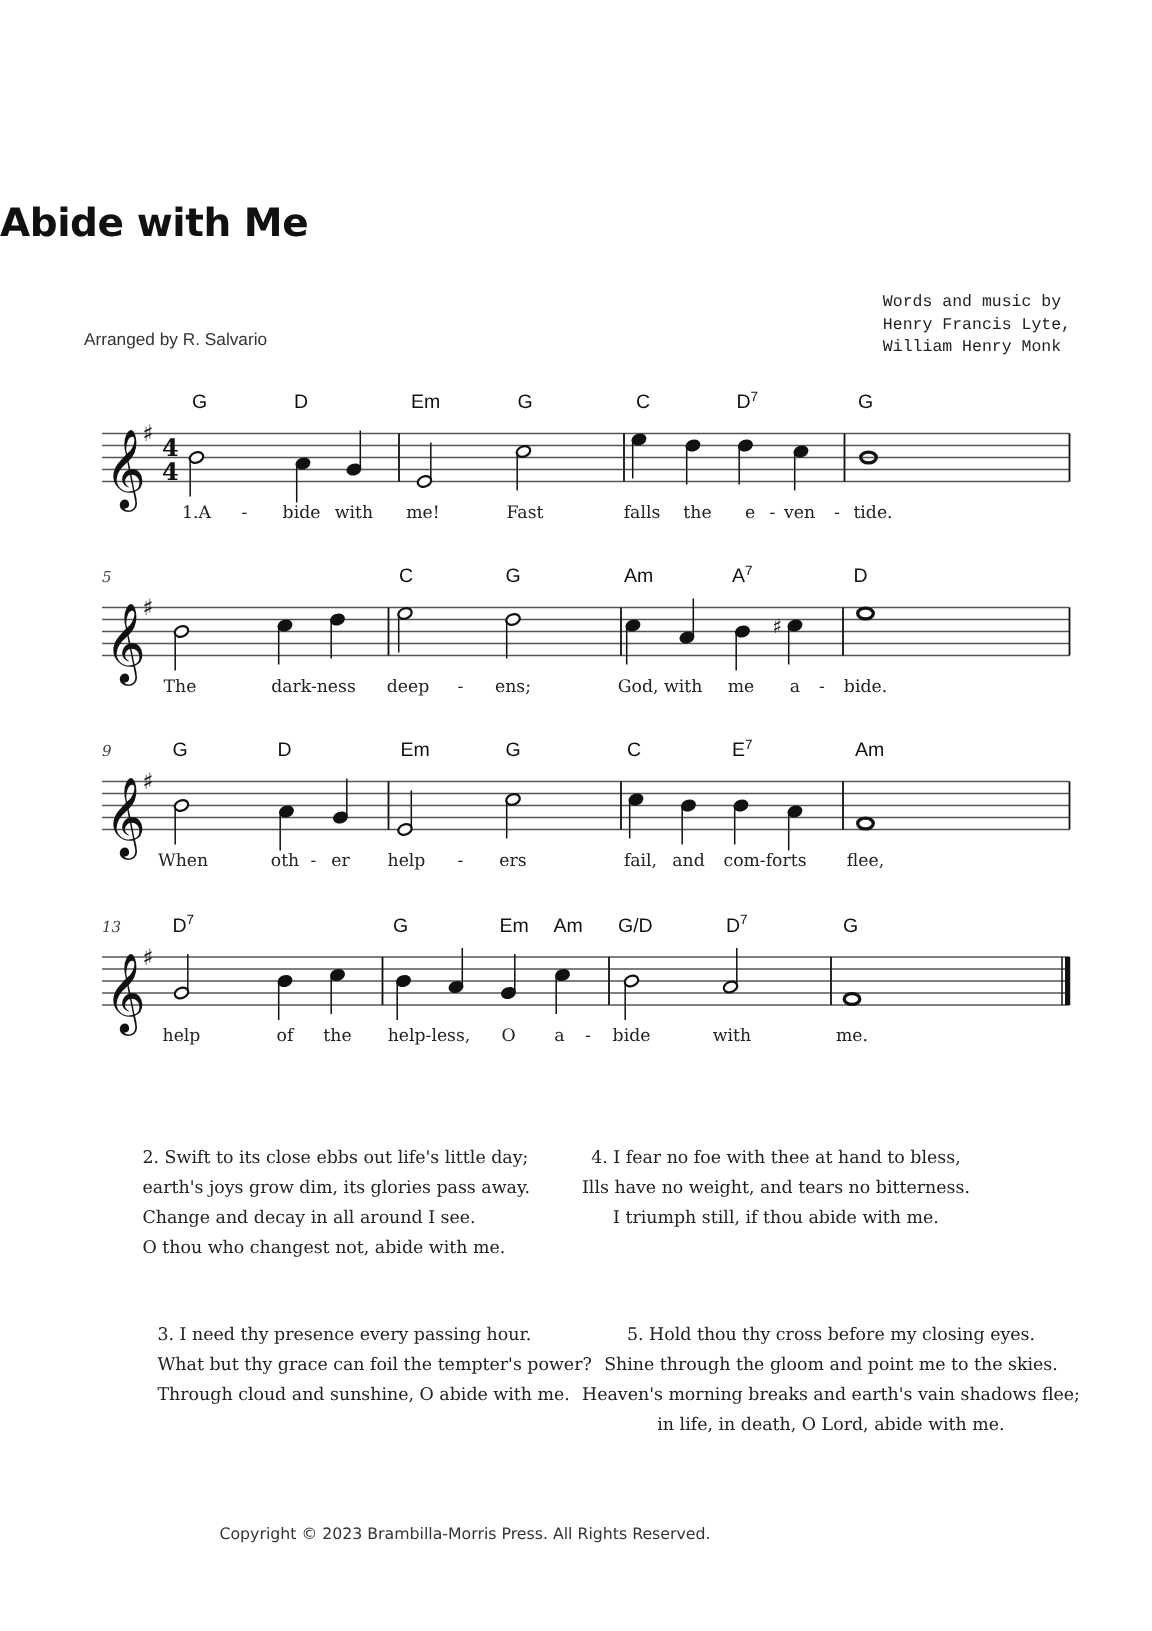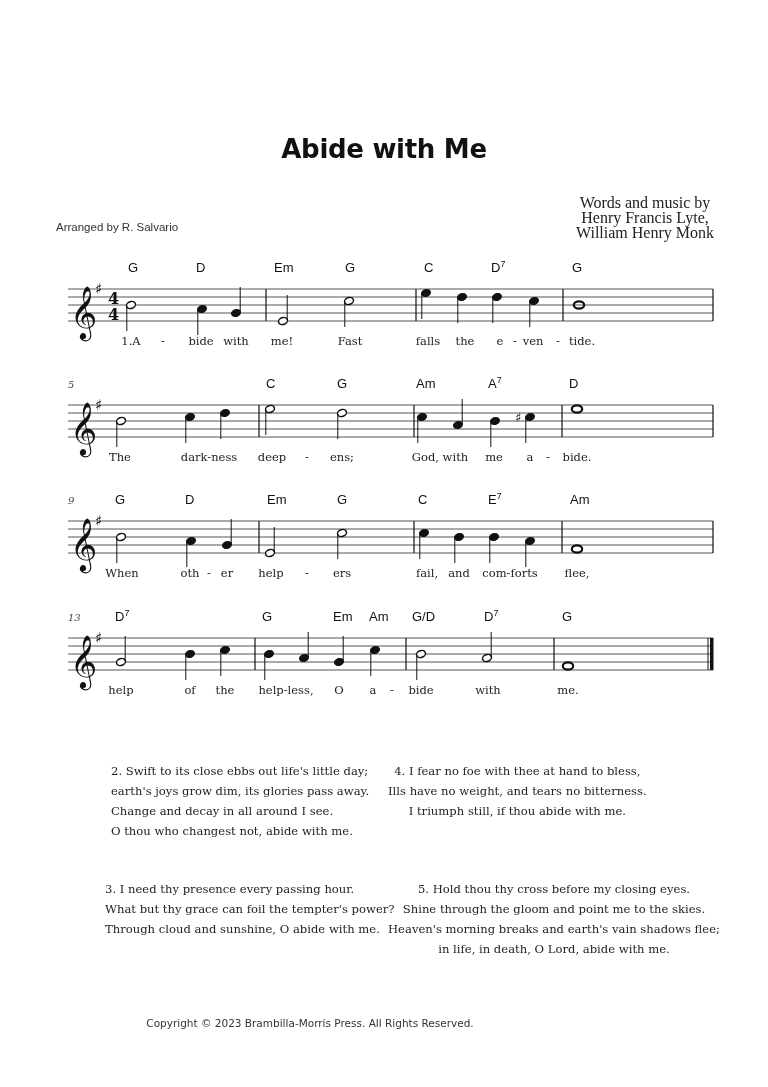--- a/index.html
+++ b/index.html
@@ -1,21 +1,21 @@
 <!DOCTYPE html>
 <html><head>
 <meta charset="utf-8">
 <style>
   * { box-sizing: border-box; margin: 0; padding: 0; }
   html, body { width: 768px; height: 1087px; background: #ffffff; overflow: hidden; }
   body { position: relative; font-family: "DejaVu Sans", sans-serif; color: #111; }
-  .title { position: absolute; top: 134px; left: 0; width: 768px; text-align: center;
+  .title { position: absolute; top: 134px; left: 0; width: 768px; 
            font-family: "DejaVu Sans", sans-serif; font-weight: bold; font-size: 26px; color: #111; letter-spacing: -0.3px; }
   .arranger { position: absolute; top: 195px; left: 56px; font-size: 11.5px; color: #333; font-family: Liberation Sans, sans-serif; margin-top: 26px; }
-  .credits { position: absolute; top: 195px; right: 54px; text-align: center; font-size: 16px; line-height: 15px; color: #222; font-family: Liberation Serif, serif; }
+  .credits { position: absolute; top: 195px; right: 54px; text-align: left; font-size: 11px; line-height: 15px; color: #222; font-family: Liberation Mono, monospace; }
   .credits div { white-space: nowrap; }
   svg.score { position: absolute; top: 0; left: 0; }
   .chord { font-family: "Liberation Sans", sans-serif; font-size: 13px; fill: #111; }
   .chord-sup { font-size: 9px; }
   .lyric { font-family: "DejaVu Serif", serif; font-size: 11.5px; fill: #222; }
   .mnum { font-family: "DejaVu Serif", serif; font-style: italic; font-size: 10px; fill: #444; }
   .verses { position: absolute; font-family: "DejaVu Serif", serif; font-size: 11.6px; line-height: 20px; color: #222; white-space: nowrap; }
   .copyright { position: absolute; top: 1017px; left: 0; width: 620px; text-align: center; font-size: 10.5px; color: #333; font-family: "DejaVu Sans", sans-serif; }
 </style>
 </head>
@@ -223,21 +223,21 @@
     <text x="286" y="694" class="lyric" text-anchor="middle">help-less,</text>
     <text x="339" y="694" class="lyric" text-anchor="middle">O</text>
     <text x="373" y="694" class="lyric" text-anchor="middle">a</text>
     <text x="392" y="694" class="lyric" text-anchor="middle">-</text>
     <text x="421" y="694" class="lyric" text-anchor="middle">bide</text>
     <text x="488" y="694" class="lyric" text-anchor="middle">with</text>
     <text x="568" y="694" class="lyric" text-anchor="middle">me.</text>
   </svg>
 
 <div id="verses">
-  <div class="verses" id="v0" style="left: 95px; top: 761px; margin-left: 16px;">
+  <div class="verses" id="v0" style="left: 95px; top: 761px;">
     <div>2. Swift to its close ebbs out life's little day;</div>
     <div>earth's joys grow dim, its glories pass away.</div>
     <div>Change and decay in all around I see.</div>
     <div>O thou who changest not, abide with me.</div>
   </div>
   <div class="verses" id="v1" style="left: 388px; top: 761px; text-align: center;">
     <div>4. I fear no foe with thee at hand to bless,</div>
     <div>Ills have no weight, and tears no bitterness.</div>
     <div>I triumph still, if thou abide with me.</div>
   </div>

